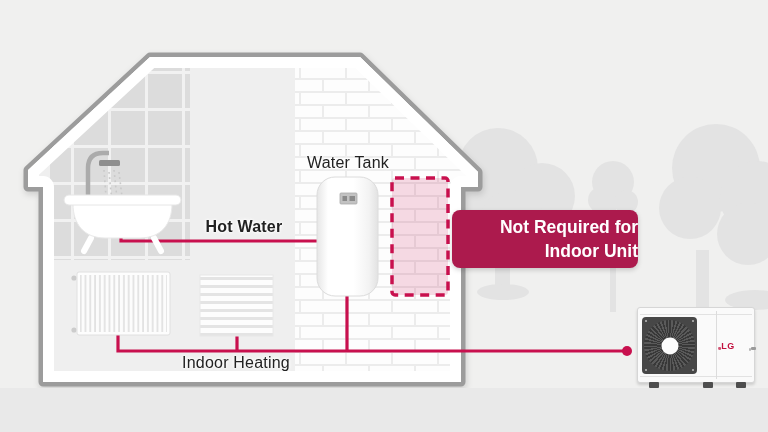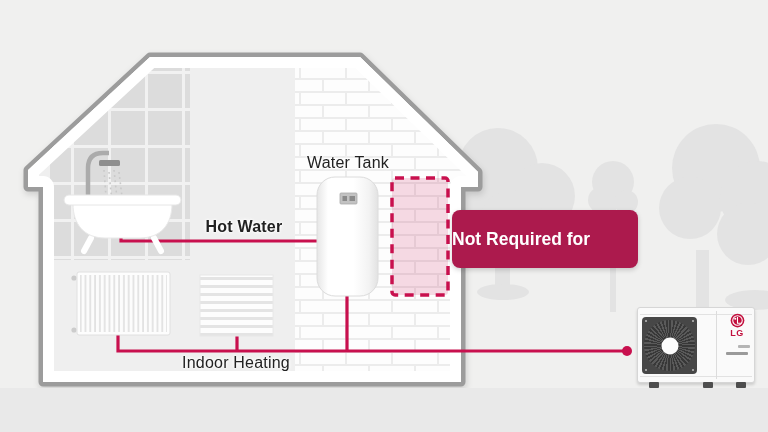--- a/index.html
+++ b/index.html
@@ -28,21 +28,21 @@
   }
   .label-water-tank{left:348px;top:154px;}
   .label-hot-water{left:244px;top:218px;font-weight:bold;}
   .label-space-heating{left:236px;top:354px;}
   .label-water-pipe{left:552px;top:328px;}
 
   
   .badge{
     position:absolute;left:452px;top:210px;width:186px;height:58px;
     background:var(--badge);border-radius:8px;
-    display:flex;flex-direction:column;align-items:flex-start;justify-content:center;
+    display:flex;flex-direction:column;align-items:flex-end;justify-content:center;
     box-shadow:0 2px 5px rgba(0,0,0,.18);
   }
   .badge span{
     color:#fff;font-weight:bold;font-size:17.5px;line-height:24px;white-space:nowrap;
   }
 
   
   .outdoor-unit{position:absolute;left:637px;top:307px;width:118px;height:81px;}
   .unit-body{
     position:absolute;left:0;top:0;width:118px;height:76px;
@@ -63,21 +63,21 @@
   }
   .fan-hub{
     position:absolute;left:50%;top:50%;width:17px;height:17px;border-radius:50%;
     background:#fcfcfc;transform:translate(-50%,-50%);
   }
   .screw{position:absolute;width:2px;height:2px;border-radius:50%;background:#bdbdbd;}
   .screw.tl{left:3px;top:3px;} .screw.tr{right:3px;top:3px;}
   .screw.bl{left:3px;bottom:3px;} .screw.br{right:3px;bottom:3px;}
   .unit-panel{
     position:absolute;left:80px;top:0;width:38px;height:76px;
-    display:flex;flex-direction:column;align-items:center;
+    display:flex;flex-direction:row;align-items:center;
   }
   .lg-logo{width:15px;height:15px;margin-top:5px;}
   .lg-brand{color:var(--lgred);font-weight:bold;font-size:9px;line-height:10px;letter-spacing:.5px;}
   .model-bar{background:#b5b5b5;border-radius:1px;}
   .model-bar.b1{width:12px;height:3px;margin-top:7px;margin-left:14px;}
   .model-bar.b2{width:22px;height:3px;margin-top:4px;background:#9a9a9a;}
   .unit-feet span{
     position:absolute;bottom:0;width:10px;height:6px;background:#4e4e4e;border-radius:1px;
   }
   .unit-feet .f1{left:12px;} .unit-feet .f2{left:66px;} .unit-feet .f3{left:99px;}
@@ -194,20 +194,21 @@
       <rect x="349.5" y="196" width="5.5" height="5" fill="#8a8a8a"></rect>
     </g>
   </svg>
 
   <div class="diagram-label label-water-tank">Water Tank</div>
   <div class="diagram-label label-hot-water">Hot Water</div>
   <div class="diagram-label label-space-heating">Indoor Heating</div>
 
   <div class="badge">
     <span>Not Required for</span>
+    <span>Indoor Unit</span>
   </div>
 
   <div class="outdoor-unit">
     <div class="unit-body">
       <div class="unit-seam-top"></div>
       <div class="unit-seam-bottom"></div>
       <div class="fan-grille">
         <div class="fan-blades"></div>
         <div class="fan-hub"></div>
         <div class="screw tl"></div>

